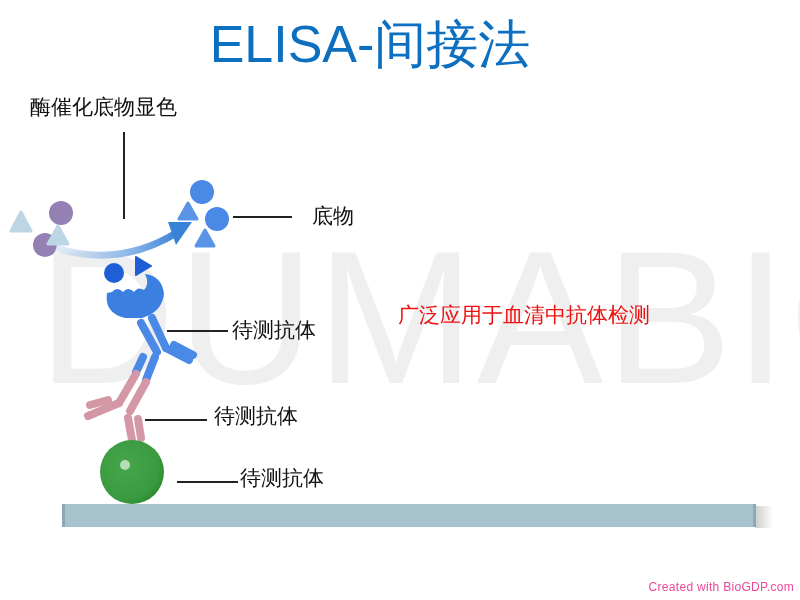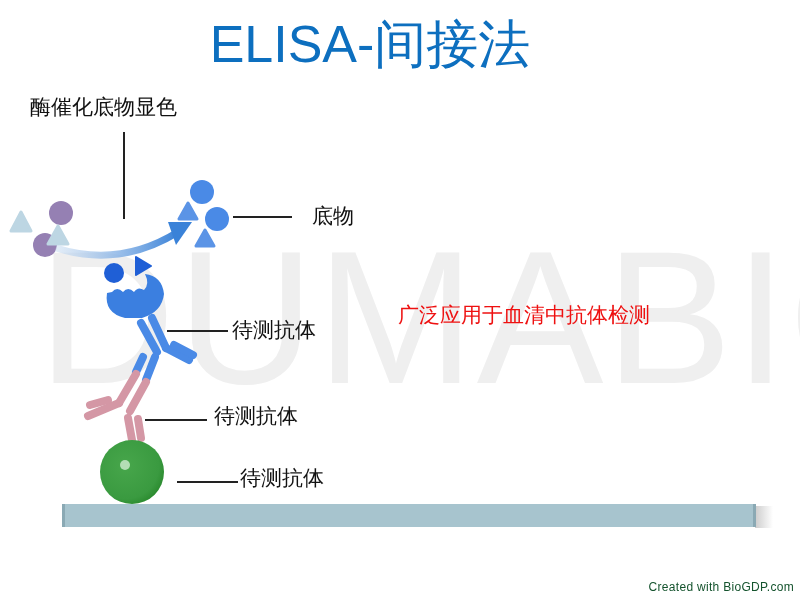--- a/index.html
+++ b/index.html
@@ -5,21 +5,21 @@
     html, body { margin: 0; padding: 0; background: #ffffff; }
     body { width: 800px; height: 600px; position: relative; overflow: hidden;
            font-family: "DejaVu Sans", "Liberation Sans", sans-serif; }
     .watermark { position: absolute; left: 38px; top: 222px; font-family: "Liberation Sans", sans-serif;
                  font-size: 190px; color: #efefef; letter-spacing: 2px; line-height: 1; white-space: nowrap;
                  z-index: 0; }
     .title { position: absolute; left: 0; width: 740px; top: 10px; text-align: center;
              font-family: "Liberation Sans", sans-serif; font-size: 52px; color: #0d6fbf; z-index: 2; }
     .label { position: absolute; font-size: 21px; color: #111111; white-space: nowrap; z-index: 3; line-height: 1; }
     .note { position: absolute; left: 398px; top: 277px; font-size: 21px; color: #ee1111; white-space: nowrap; z-index: 3; line-height: 1; margin-top: 28px; }
-    .footer { position: absolute; right: 6px; top: 580px; font-family: "Liberation Sans", sans-serif; font-size: 12px; color: #14532d; z-index: 3; letter-spacing: 0.3px; }
+    .footer { position: absolute; right: 6px; top: 580px; font-family: "Liberation Sans", sans-serif; font-size: 12px; color: #ec4899; z-index: 3; letter-spacing: 0.3px; }
     svg.diagram { position: absolute; left: 0; top: 0; z-index: 1; }
   </style>
 </head>
 <body>
 
 <div class="watermark">DUMABIO</div>
 
 <div class="title">ELISA-间接法</div>
 
 <svg class="diagram" width="800" height="600" viewBox="0 0 800 600">

